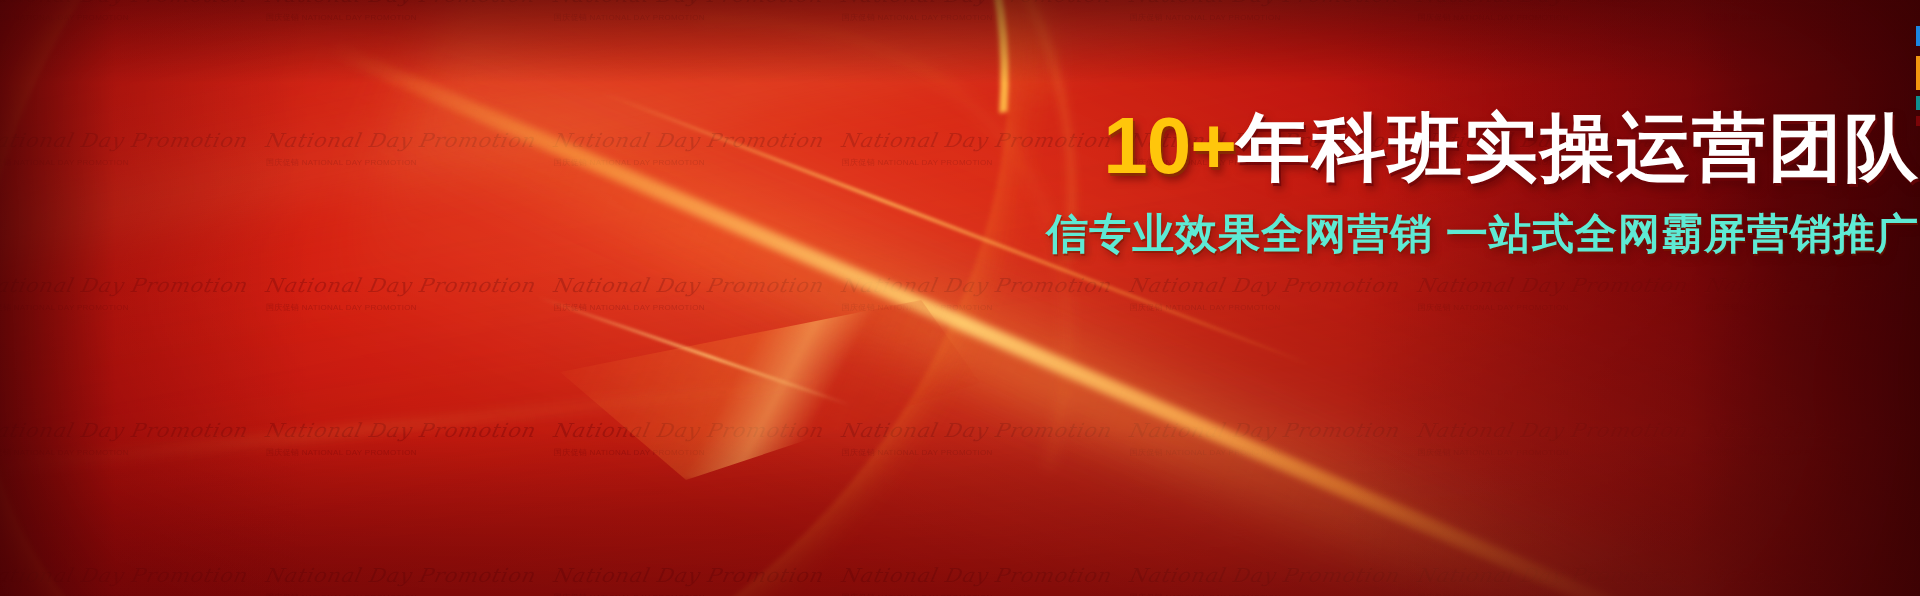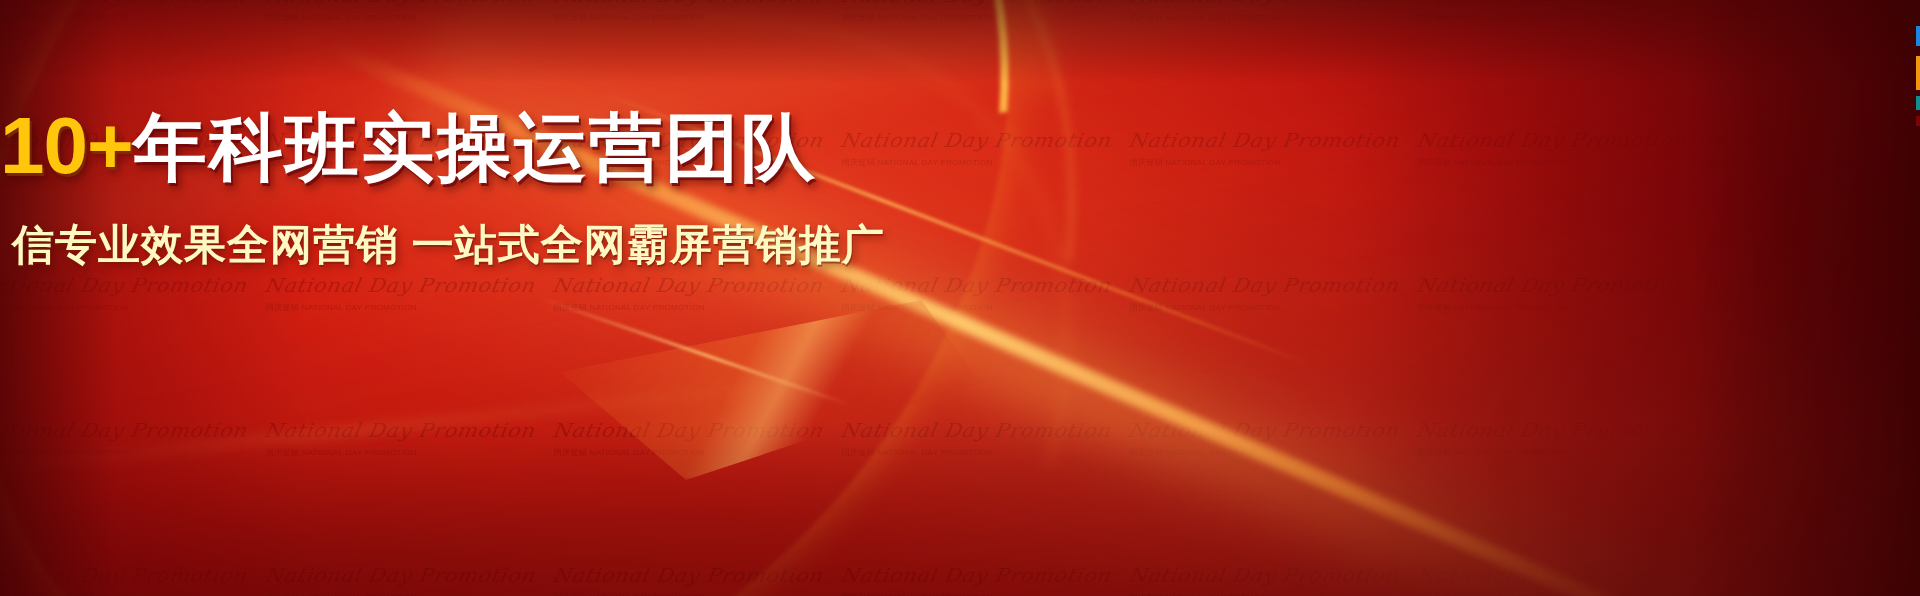--- a/index.html
+++ b/index.html
@@ -245,21 +245,21 @@
     transform-origin: left center;
     filter: blur(6px);
   }
 
   
 
   .content {
     position: absolute;
     left: 0; top: 0;
     width: 1920px;
-    text-align: left;
+    text-align: right;
   }
 
   .headline {
     margin: 0;
     padding-top: 106px;
     font-size: 74px;
     font-weight: bold;
     line-height: 1.0;
     letter-spacing: 2px;
     color: #ffffff;
@@ -271,27 +271,27 @@
   .headline .num {
     color: #ffc60b;
     font-size: 80px;
     letter-spacing: -1px;
     text-shadow:
       2px 3px 0 rgba(130,55,0,0.65),
       4px 6px 9px rgba(70,2,4,0.55);
   }
 
   .subhead {
-    margin: 12px;
+    margin: 1px;
     padding-top: 26px;
     font-size: 42px;
     font-weight: bold;
     line-height: 1.0;
     letter-spacing: 1px;
-    color: #fef9c3;
+    color: #5eead4;
     white-space: nowrap;
     text-shadow:
       1px 2px 0 rgba(120,30,0,0.55),
       3px 4px 8px rgba(70,2,4,0.45);
   }
 
   .tagline {
     margin: 0;
     padding-top: 28px;
     font-size: 30px;

